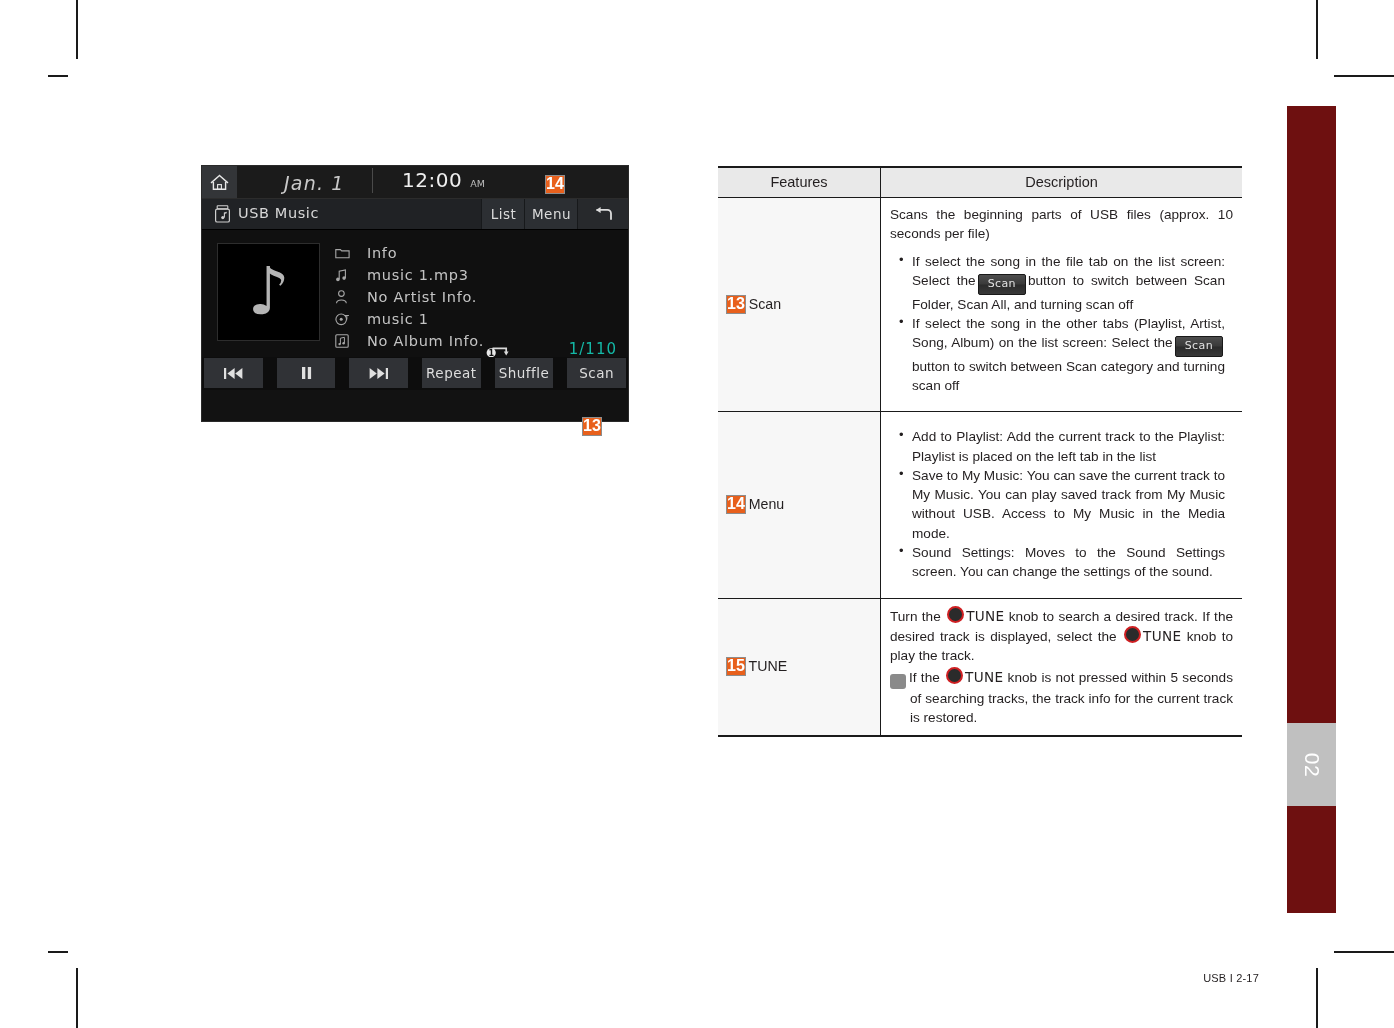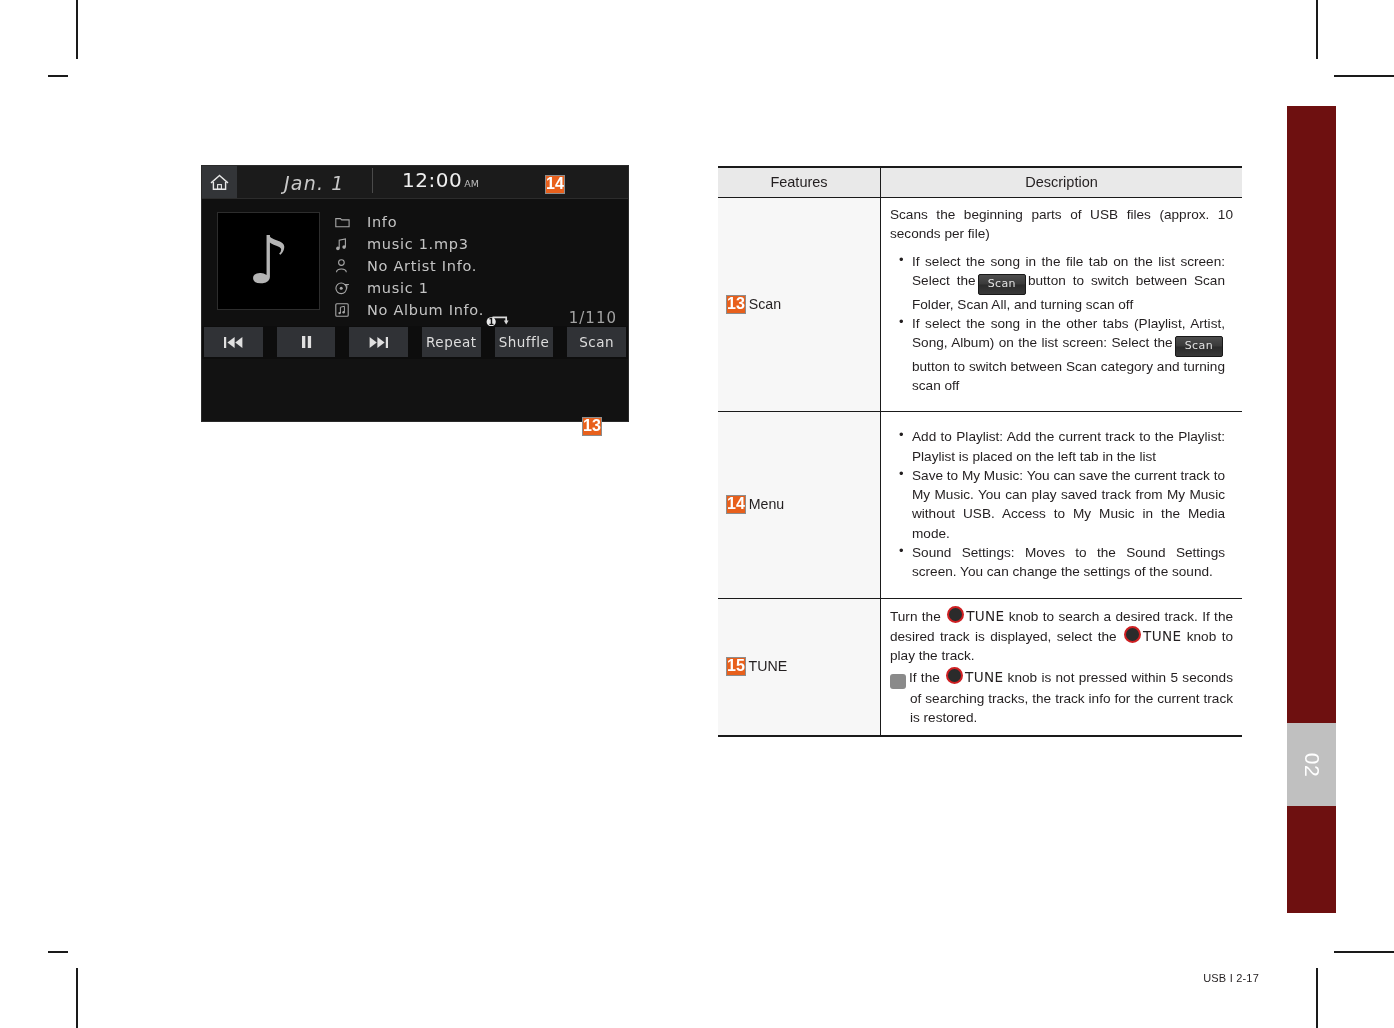--- a/index.html
+++ b/index.html
@@ -78,21 +78,21 @@
     position: absolute; left: 82px; top: 6px;
     color: #c9c9c9; font-size: 19px; letter-spacing: 1.2px; font-style: italic;
   }
   #hu-timewrap {
     position: absolute; left: 170px; top: 2px;
     border-left: 1px solid #4a4a4a;
     padding-left: 29px; height: 25px;
     display: flex; align-items: baseline;
   }
   #hu-time { color: #efefef; font-size: 20px; letter-spacing: 0.5px; }
-  #hu-ampm { color: #bdbdbd; font-size: 9.5px; margin-left: 2px; }
+  #hu-ampm { color: #bdbdbd; font-size: 9.5px; margin-left: 8px; }
 
   #hu-titlebar {
     position: relative;
     height: 30px;
     background: #202225;
     border-bottom: 1px solid #000;
   }
   #hu-src-icon {
     position: absolute; left: 12px; top: 6px;
     width: 17px; height: 18px;
@@ -127,21 +127,21 @@
   .hu-row-icon {
     width: 22px; height: 16px;
     display: flex; align-items: center; justify-content: flex-start;
     margin-right: 10px; color: #a7a7a7;
   }
   .hu-row-text { color: #c4c4c4; font-size: 14.5px; letter-spacing: 0.7px; }
 
   #hu-repeat { position: absolute; right: 117px; top: 115px; }
   #hu-count {
     position: absolute; right: 11px; top: 110px;
-    color: #a3a3a3; font-size: 15px; letter-spacing: 1px;
+    color: #14b8a6; font-size: 15px; letter-spacing: 1px;
   }
   #hu-elapsed {
     position: absolute; left: 22px; top: 135px;
     color: #c0c0c0; font-size: 12.5px; letter-spacing: 0.8px;
   }
   #hu-total {
     position: absolute; right: 14px; top: 135px;
     color: #c0c0c0; font-size: 12.5px; letter-spacing: 0.8px;
   }
   #hu-track {
@@ -320,20 +320,40 @@
         <rect x="7.6" y="10.6" width="3.8" height="4.7" stroke="#e8e8e8" stroke-width="1.1" fill="none"></rect>
       </svg>
     </div>
     <div id="hu-date">Jan. 1</div>
     <div id="hu-timewrap">
       <span id="hu-time">12:00</span>
       <span id="hu-ampm">AM</span>
     </div>
   </div>
 
+  <div id="hu-titlebar">
+    <div id="hu-src-icon">
+      <svg width="17" height="18" viewBox="0 0 17 18" aria-hidden="true">
+        <rect x="3.2" y="0.8" width="10.6" height="3" rx="0.6" fill="none" stroke="#cfcfcf" stroke-width="1.1"></rect>
+        <rect x="1.6" y="4.2" width="13.8" height="12.8" rx="1.6" fill="none" stroke="#cfcfcf" stroke-width="1.2"></rect>
+        <path d="M10.4 7.5 v5.0" stroke="#cfcfcf" stroke-width="1.1" fill="none"></path>
+        <path d="M10.4 7.5 l2.3 -0.7 v1.4 l-2.3 0.7" fill="#cfcfcf"></path>
+        <circle cx="8.8" cy="12.6" r="1.6" fill="#cfcfcf"></circle>
+      </svg>
+    </div>
+    <div id="hu-src-label">USB Music</div>
+    <div class="hu-tb-btn" id="hu-btn-list">List</div>
+    <div class="hu-tb-btn" id="hu-btn-menu">Menu</div>
+    <div class="hu-tb-btn" id="hu-btn-back">
+      <svg width="21" height="16" viewBox="0 0 21 16" aria-hidden="true">
+        <path d="M18 13 V7.5 a3.6 3.6 0 0 0 -3.6 -3.6 H4.2" stroke="#dcdcdc" stroke-width="1.8" fill="none" stroke-linecap="round"></path>
+        <path d="M7.6 0.9 L3.0 3.9 L7.6 7.0 Z" fill="#dcdcdc"></path>
+      </svg>
+    </div>
+  </div>
 
   <div id="hu-body">
     <div id="hu-art">
       <span id="hu-note">♪</span>
     </div>
 
     <div id="hu-info">
       <div class="hu-row">
         <span class="hu-row-icon">
           <svg width="15" height="12" viewBox="0 0 15 12">

